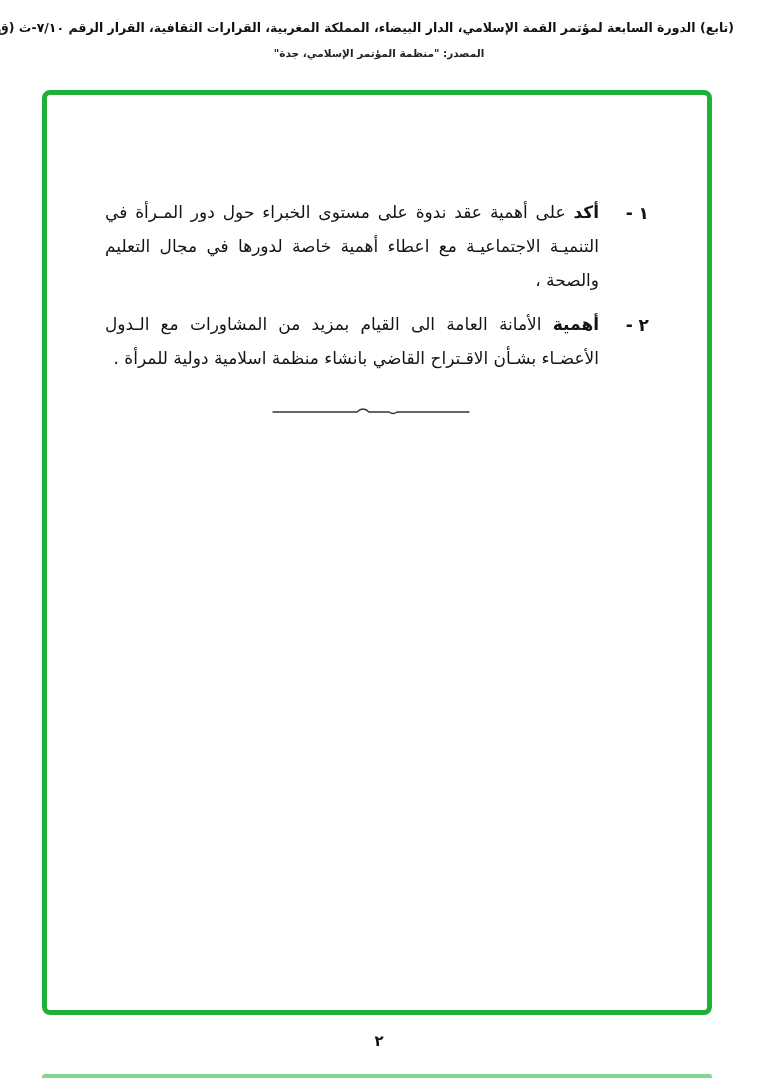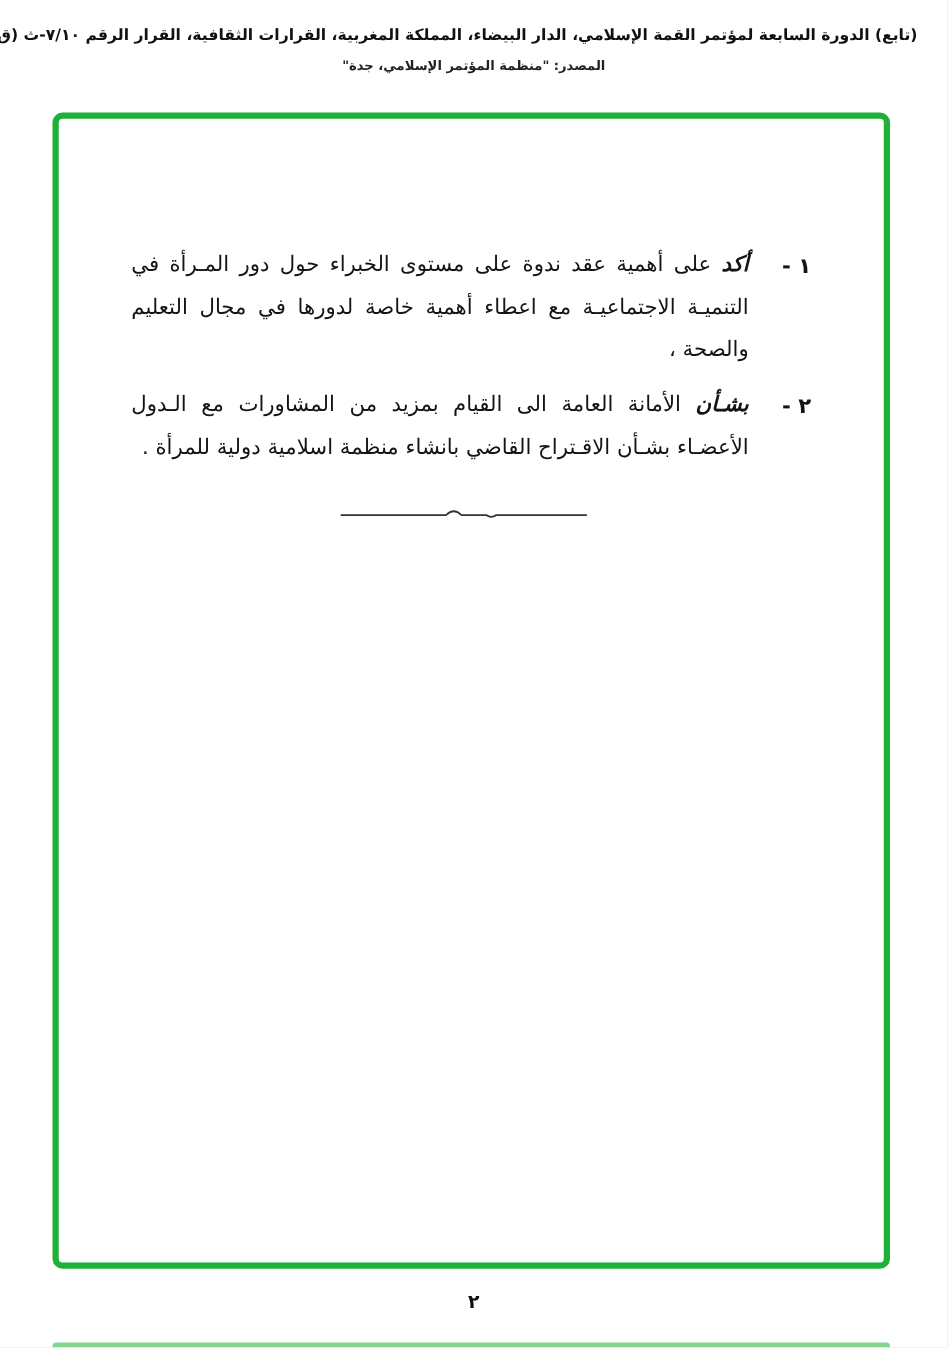--- a/index.html
+++ b/index.html
@@ -64,21 +64,20 @@
     flex: 0 0 34px;
     white-space: nowrap;
     font-weight: bold;
     padding-top: 1px;
   }
   .res-item .txt {
     flex: 1 1 auto;
   }
   .res-item .lead {
     font-weight: bold;
-    font-style: italic;
   }
   .separator {
     margin: 30px auto 0;
     width: 200px;
     transform: translateX(-6px);
     display: block;
   }
   .page-number {
     position: absolute;
     left: 0;
@@ -117,21 +116,21 @@
         <span class="num">١ -</span>
         <span class="txt">
           <span class="lead">أكد</span>
           <span>على أهمية عقد ندوة على مستوى الخبراء حول دور المـرأة في التنميـة الاجتماعيـة مع اعطاء أهمية خاصة لدورها في مجال التعليم والصحة ،</span>
         </span>
       </div>
 
       <div class="res-item">
         <span class="num">٢ -</span>
         <span class="txt">
-          <span class="lead">بشـأن</span>
+          <span class="lead">أهمية</span>
           <span>الأمانة العامة الى القيام بمزيد من المشاورات مع الـدول الأعضـاء بشـأن الاقـتراح القاضي بانشاء منظمة اسلامية دولية للمرأة .</span>
         </span>
       </div>
 
       <svg class="separator" width="200" height="12" viewBox="0 0 200 12">
         <path d="M2 7 L86 7 Q92 1 98 7 L118 7 Q122 10 126 7 L198 7" fill="none" stroke="#333" stroke-width="1.4" stroke-linecap="round"></path>
       </svg>
 
     </div>
   </div>

